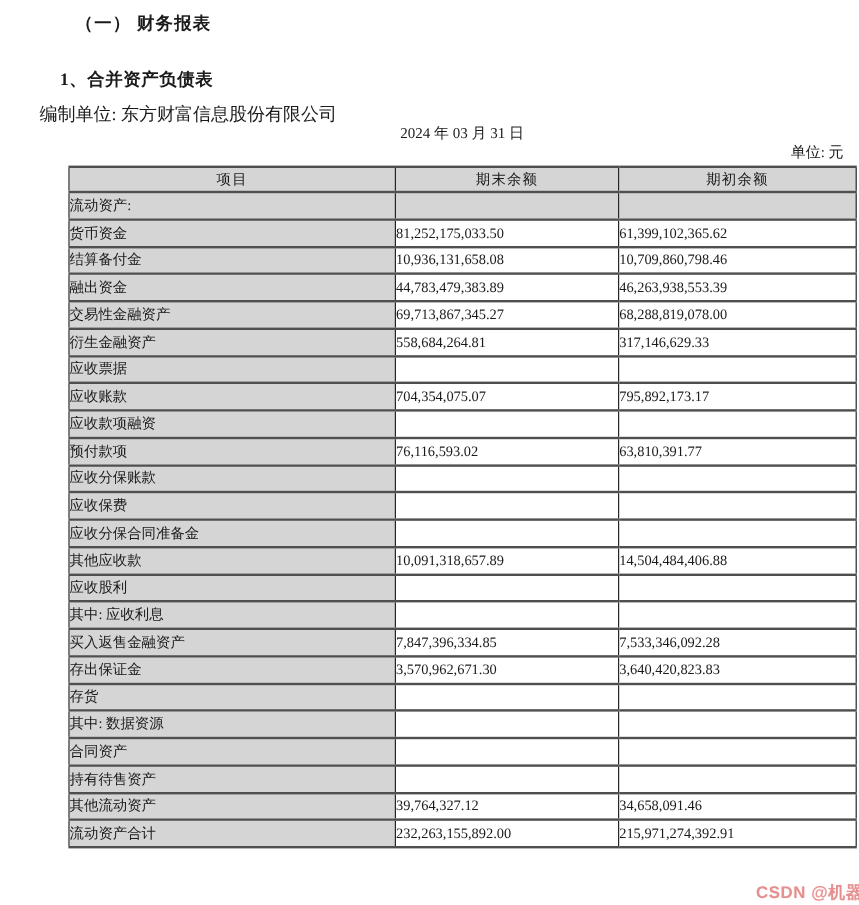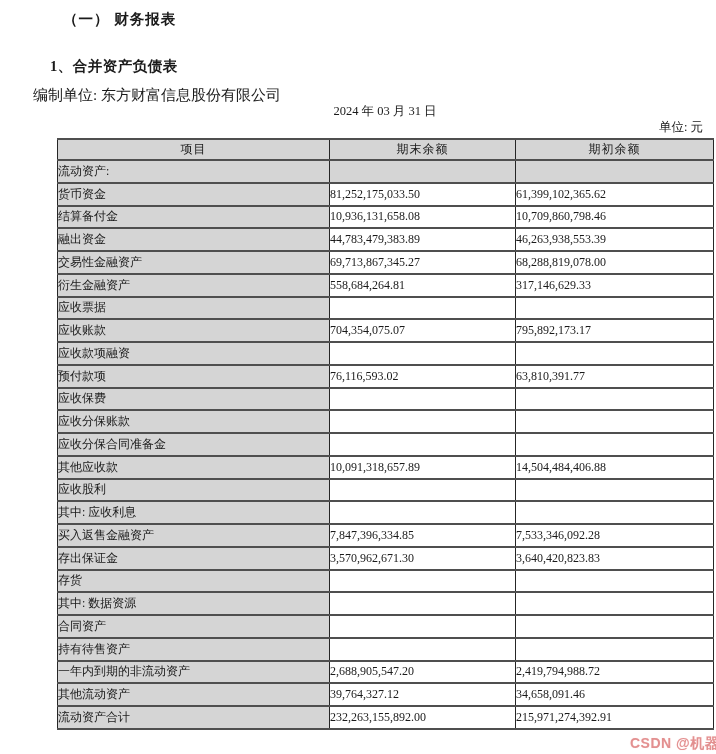--- a/index.html
+++ b/index.html
@@ -120,26 +120,26 @@
         <td class="label indent-1">应收款项融资</td>
         <td class="num"></td>
         <td class="num"></td>
       </tr>
       <tr>
         <td class="label indent-1">预付款项</td>
         <td class="num">76,116,593.02</td>
         <td class="num">63,810,391.77</td>
       </tr>
       <tr>
+        <td class="label indent-1">应收分保账款</td>
+        <td class="num"></td>
+        <td class="num"></td>
+      </tr>
+      <tr>
         <td class="label indent-1">应收保费</td>
-        <td class="num"></td>
-        <td class="num"></td>
-      </tr>
-      <tr>
-        <td class="label indent-1">应收分保账款</td>
         <td class="num"></td>
         <td class="num"></td>
       </tr>
       <tr>
         <td class="label indent-1">应收分保合同准备金</td>
         <td class="num"></td>
         <td class="num"></td>
       </tr>
       <tr>
         <td class="label indent-1">其他应收款</td>
@@ -180,25 +180,20 @@
         <td class="label indent-1">合同资产</td>
         <td class="num"></td>
         <td class="num"></td>
       </tr>
       <tr>
         <td class="label indent-1">持有待售资产</td>
         <td class="num"></td>
         <td class="num"></td>
       </tr>
       <tr>
-        <td class="label indent-1">一年内到期的非流动资产</td>
-        <td class="num">2,688,905,547.20</td>
-        <td class="num">2,419,794,988.72</td>
-      </tr>
-      <tr>
         <td class="label indent-1">其他流动资产</td>
         <td class="num">39,764,327.12</td>
         <td class="num">34,658,091.46</td>
       </tr>
       <tr>
         <td class="label indent-0">流动资产合计</td>
         <td class="num">232,263,155,892.00</td>
         <td class="num">215,971,274,392.91</td>
       </tr>
     </tbody>

